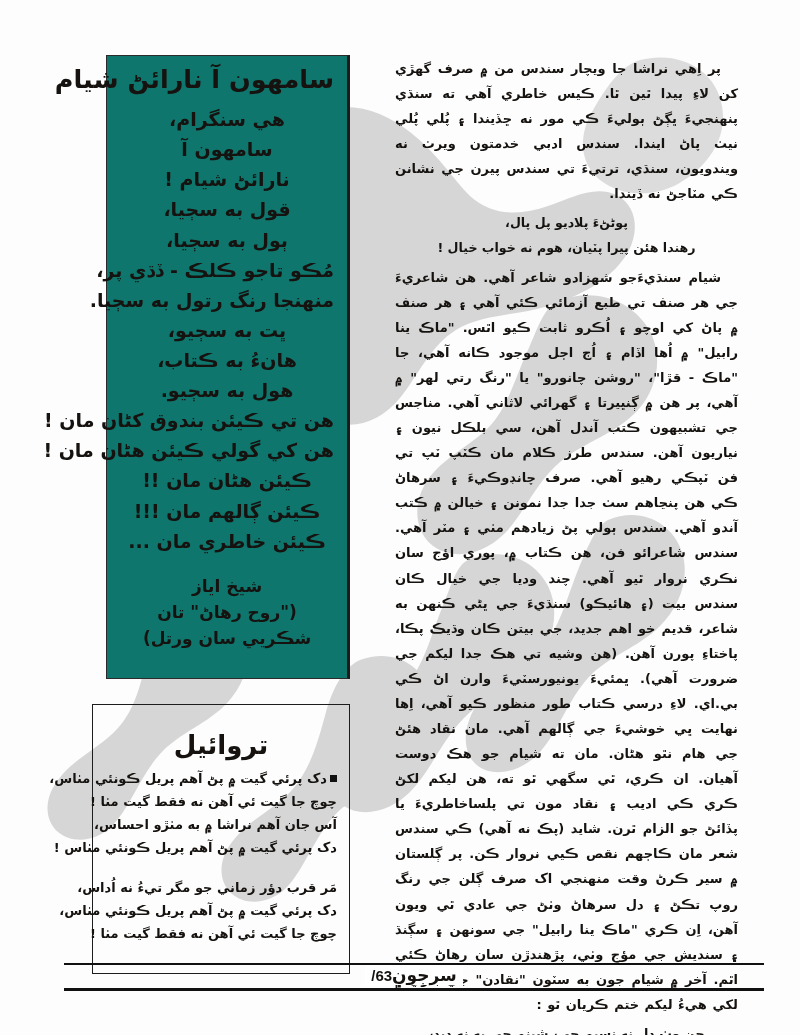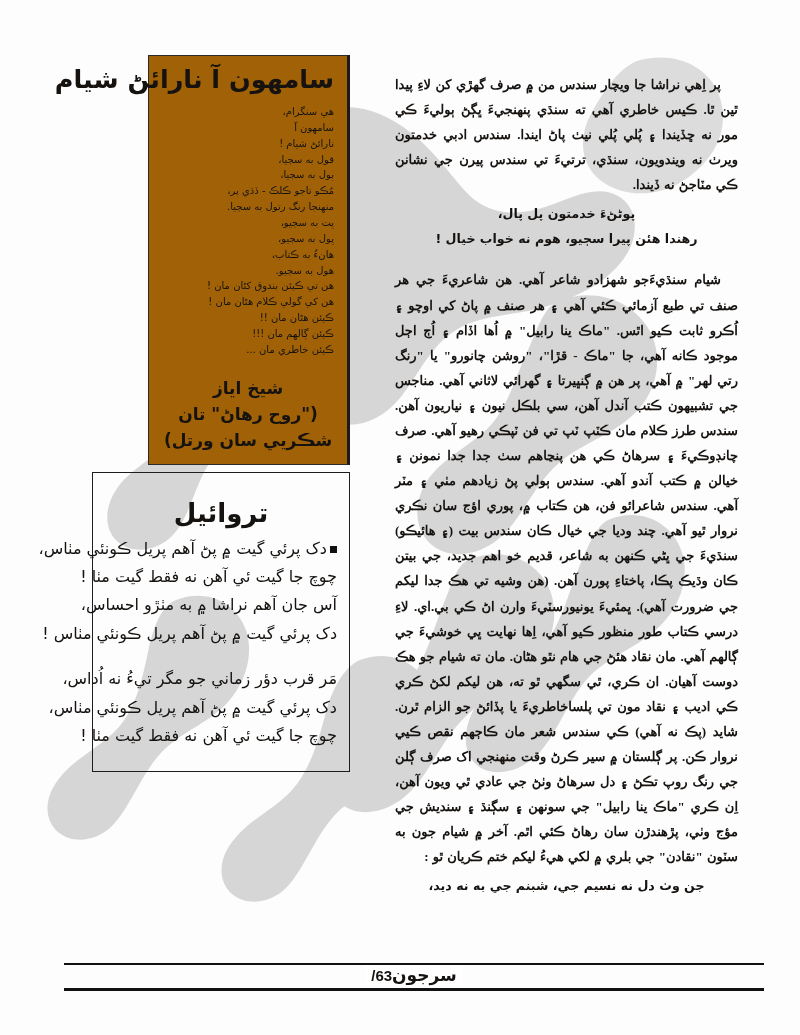--- a/index.html
+++ b/index.html
@@ -23,99 +23,99 @@
   }
   .watermark svg{display:block;width:100%;height:100%;}
 
   
   .left-col{
     position:absolute;left:80px;top:55px;width:270px;z-index:3;
   }
 
   .poem-box{
     position:relative;
-    background:#a16207;
+    background:#0f766e;
     border:1.5px solid #2b2b2b;
     border-right:3px solid #1b1b1b;
-    padding:7px 13px 10px 13px;
-    width:202px;
+    padding:7px 13px 26px 13px;
+    width:244px;
     box-sizing:border-box;
     margin-left:13px;
   }
   .poem-title{
     text-align:center;
     font-size:25.5px;
     font-weight:700;
     letter-spacing:.2px;
     line-height:1.22;
     margin:1px 0 9px 0;
     direction:rtl;
     white-space:nowrap;
   }
   .poem-lines{
     direction:rtl;
-    font-size:10px;
-    font-weight:400;
+    text-align:center;
+    font-size:19px;
+    font-weight:700;
     line-height:1.585;
   }
   .poem-lines .ln{display:block;white-space:nowrap;}
   .poem-attrib{
     direction:rtl;text-align:center;
     font-size:17px;font-weight:700;
     line-height:1.55;margin-top:17px;
   }
   .poem-attrib .ln{display:block;}
 
   
   .trail-box{
     position:relative;
     background:transparent;
     border:1.6px solid #1d1d1d;
     width:258px;
     box-sizing:border-box;
-    margin-top:7px;
+    margin-top:25px;
     padding:12px 12px 20px 12px;
     min-height:270px;
   }
   .trail-title{
     text-align:center;
     font-size:26px;
     font-weight:700;
     direction:rtl;
     margin:14px 0 6px 0;
     line-height:1.15;
   }
   .trail-stanza{
     direction:rtl;
     text-align:center;
-    font-size:16px;
-    font-weight:400;
+    font-size:13px;
+    font-weight:700;
     line-height:1.78;
   }
   .trail-stanza .ln{display:block;white-space:nowrap;}
   .stanza-gap{height:17px;}
   .bullet-sq{
     display:inline-block;width:7px;height:7px;background:#111;
     vertical-align:1px;margin-left:3px;
   }
 
   
   .right-col{
     position:absolute;right:62px;top:56px;width:343px;z-index:3;
     direction:rtl;
   }
   .para{
     font-size:13px;
     font-weight:700;
     line-height:1.93;
     text-align:justify;
     text-align-last:right;
-    margin:16px 0 2px 0;
+    margin:0 0 2px 0;
     word-spacing:1px;
-    font-family:Liberation Serif, serif;
   }
   .para.indent{text-indent:17px;}
   .couplet{
     font-size:12.6px;
     font-weight:700;
     line-height:1.95;
     text-align:center;
     margin:5px 0 4px 0;
   }
   .couplet .ln{display:block;white-space:nowrap;}
@@ -202,25 +202,24 @@
 
       <div class="poem-lines">
         <span class="ln">هي سنگرام،</span>
         <span class="ln">سامهون آ</span>
         <span class="ln">نارائڻ شيام !</span>
         <span class="ln">قول به سڄيا،</span>
         <span class="ln">ٻول به سڄيا،</span>
         <span class="ln">مُڪو تاجو ڪلڪ - ڏڌي پر،</span>
         <span class="ln">منهنجا رنگ رتول به سڄيا.</span>
         <span class="ln">ڀت به سڄيو،</span>
-        <span class="ln">ڀول به سڄيو،</span>
         <span class="ln">هانءُ به ڪتاب،</span>
         <span class="ln">هول به سڄيو.</span>
         <span class="ln">هن تي ڪيئن بندوق کڻان مان !</span>
-        <span class="ln">هن کي گولي ڪلام هڻان مان !</span>
+        <span class="ln">هن کي گولي ڪيئن هڻان مان !</span>
         <span class="ln">ڪيئن هڻان مان !!</span>
         <span class="ln">ڪيئن ڳالهم مان !!!</span>
         <span class="ln">ڪيئن خاطري مان ...</span>
       </div>
 
       <div class="poem-attrib">
         <span class="ln">شيخ اياز</span>
         <span class="ln">("روح رهاڻ" تان شڪريي سان ورتل)</span>
       </div>
     </div>
@@ -243,22 +242,22 @@
         <span class="ln">چوچ جا گيت ئي آهن نه فقط گيت مٺا !</span>
       </div>
     </div>
   </div>
 
   <div class="right-col">
 
     <p class="para indent">پر اِهي نراشا جا ويچار سندس من ۾ صرف گهڙي کن لاءِ پيدا ٿين ٿا. ڪيس خاطري آهي ته سنڌي پنهنجيءَ ڀڳڻ ٻوليءَ ڪي مور نه ڇڏيندا ۽ پُلي پُلي نيٺ پاڻ ايندا. سندس ادبي خدمتون ويرٺ نه ويندويون، سنڌي، ترتيءَ تي سندس پيرن جي نشانن ڪي مٽاجڻ نه ڏيندا.</p>
 
     <div class="couplet">
-      <span class="ln">پوڻڻءَ خدمتون پل پال،</span>
-      <span class="ln">رهندا هئن پيرا سڄيو، هوم نه خواب خيال !</span>
+      <span class="ln">پوڻڻءَ پلاديو پل پال،</span>
+      <span class="ln">رهندا هئن پيرا پٽيان، هوم نه خواب خيال !</span>
     </div>
 
     <p class="para indent">شيام سنڌيءَجو شهزادو شاعر آهي. هن شاعريءَ جي هر صنف تي طبع آزمائي ڪئي آهي ۽ هر صنف ۾ پاڻ کي اوچو ۽ اُڪرو ثابت ڪيو اٿس. "ماڪ ينا رابيل" ۾ اُها اڏام ۽ اُڄ اڄل موجود ڪانه آهي، جا "ماڪ - قڙا"، "روشن چانورو" يا "رنگ رتي لهر" ۾ آهي، پر هن ۾ ڳنڀيرتا ۽ گهرائي لاثاني آهي. مناجس جي تشبيهون ڪتب آندل آهن، سي بلڪل نيون ۽ نياريون آهن. سندس طرز ڪلام مان ڪٽپ ٽپ تي فن ٽپڪي رهيو آهي. صرف چانڊوڪيءَ ۽ سرهاڻ ڪي هن پنڃاهم سٺ جدا جدا نمونن ۽ خيالن ۾ ڪتب آندو آهي. سندس ٻولي پڻ زيادهم مٺي ۽ مٽر آهي. سندس شاعرائو فن، هن ڪتاب ۾، پوري اؤج سان نڪري نروار ٿيو آهي. چند وديا جي خيال ڪان سندس بيت (۽ هائيڪو) سنڌيءَ جي ڀڻي ڪنهن به شاعر، قديم خو اهم جديد، جي بيتن ڪان وڌيڪ پڪا، پاختاءِ پورن آهن. (هن وشيه تي هڪ جدا ليکم جي ضرورت آهي). ڀمئيءَ يونيورسٽيءَ وارن اڻ ڪي بي.اي. لاءِ درسي ڪتاب طور منظور ڪيو آهي، اِها نهايت ڀي خوشيءَ جي ڳالهم آهي. مان نقاد هئڻ جي هام نٿو هڻان. مان ته شيام جو هڪ دوست آهيان. ان ڪري، ٿي سگهي ٿو ته، هن ليکم لکڻ ڪري ڪي اديب ۽ نقاد مون تي پلساخاطريءَ يا پڏائڻ جو الزام ٿرن. شايد (پڪ نه آهي) ڪي سندس شعر مان ڪاڄهم نقص ڪيي نروار ڪن. پر ڳلستان ۾ سير ڪرڻ وقت منهنجي اک صرف ڳلن جي رنگ روپ تڪڻ ۽ دل سرهاڻ وٺڻ جي عادي ٿي ويون آهن، اِن ڪري "ماڪ ينا رابيل" جي سونهن ۽ سڳنڌ ۽ سنديش جي مؤج وٺي، پڙهندڙن سان رهاڻ ڪئي اٿم. آخر ۾ شيام جون به سٽون "نقادن" جي بلري ۾ لکي هيءُ ليکم ختم ڪريان ٿو :</p>
 
     <div class="couplet">
       <span class="ln">جن وٺ دل نه نسيم جي، شبنم جي به نه ديد،</span>
 
     </div>
   </div>
 

